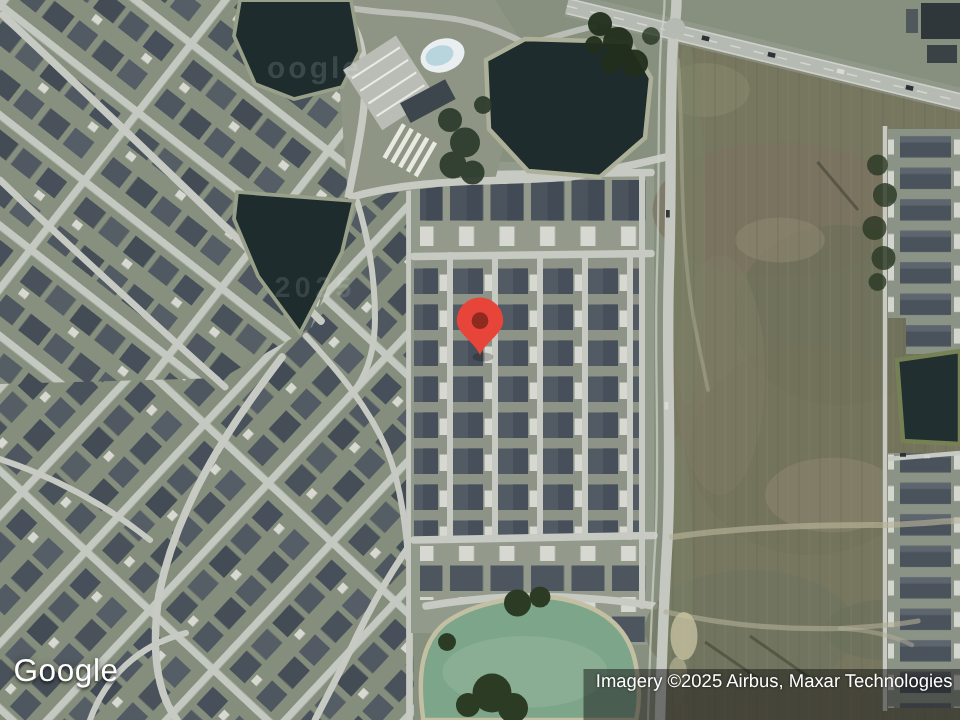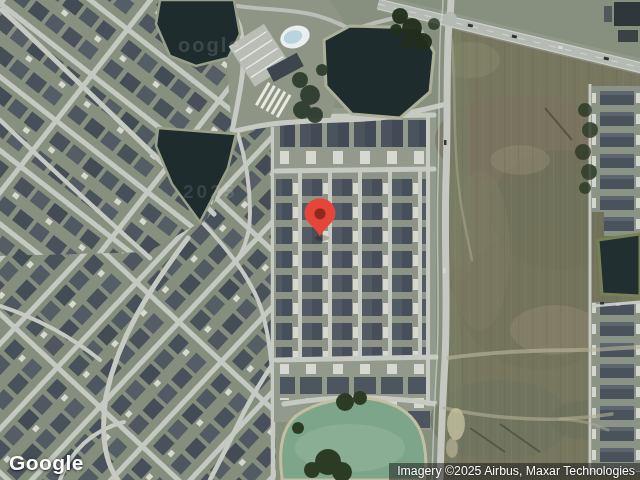--- a/index.html
+++ b/index.html
@@ -3,27 +3,27 @@
 <meta charset="utf-8">
 <style>
   html,body{margin:0;padding:0;background:#222;}
   .stage{
     position:relative;width:640px;height:480px;overflow:hidden;
     font-family:"Liberation Sans",sans-serif;
     user-select:none;
   }
   .stage svg{position:absolute;inset:0;display:block;}
   .glogo{
-    position:absolute;left:9px;bottom:5px;
-    font-size:21px;font-weight:700;letter-spacing:.4px;color:#fff;
+    position:absolute;left:9px;bottom:20px;
+    font-size:21px;font-weight:400;letter-spacing:.4px;color:#fff;
     text-shadow:0 1px 2px rgba(0,0,0,.65),0 0 4px rgba(0,0,0,.35);
     cursor:pointer;
   }
   .attr-bar{
-    position:absolute;right:0;bottom:0;height:17px;line-height:17px;
+    position:absolute;right:0;bottom:0;height:34px;line-height:17px;
     background:rgba(16,16,16,.48);color:#fff;font-size:12.3px;
     padding:0 5px 0 8px;white-space:nowrap;
     text-shadow:0 0 2px rgba(0,0,0,.8);
   }
   .wm{font-family:"Liberation Sans",sans-serif;font-weight:bold;fill:#ffffff;}
 </style>
 </head>
 <body>
 
 <div class="stage">

